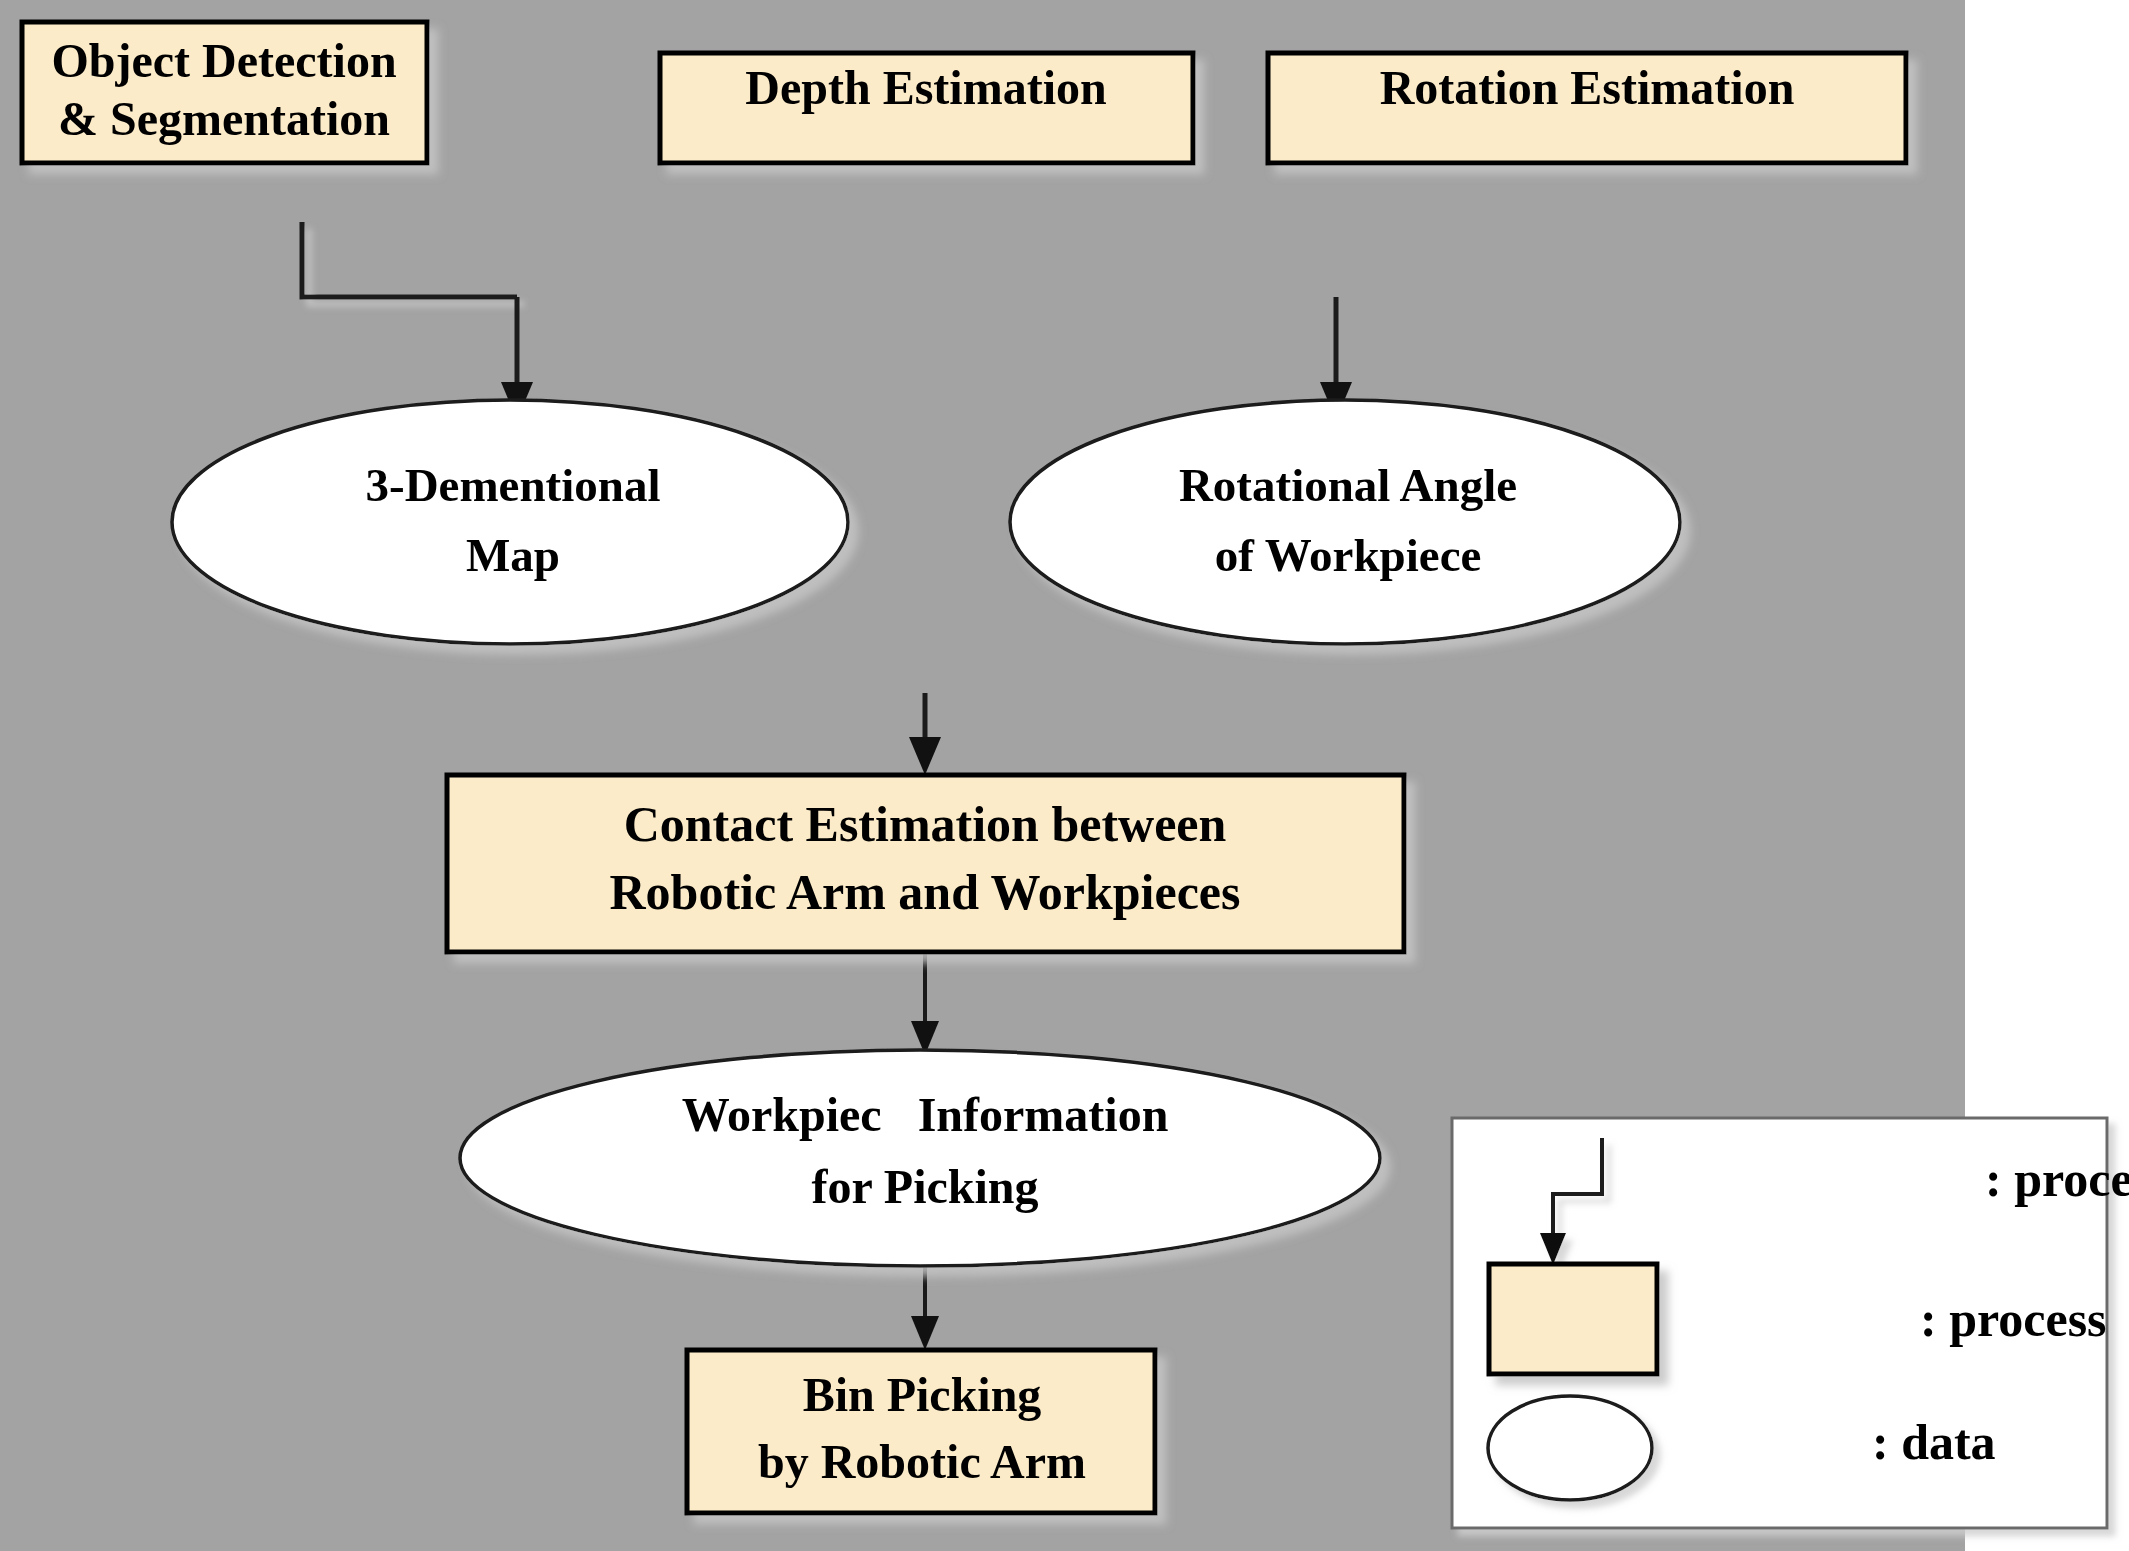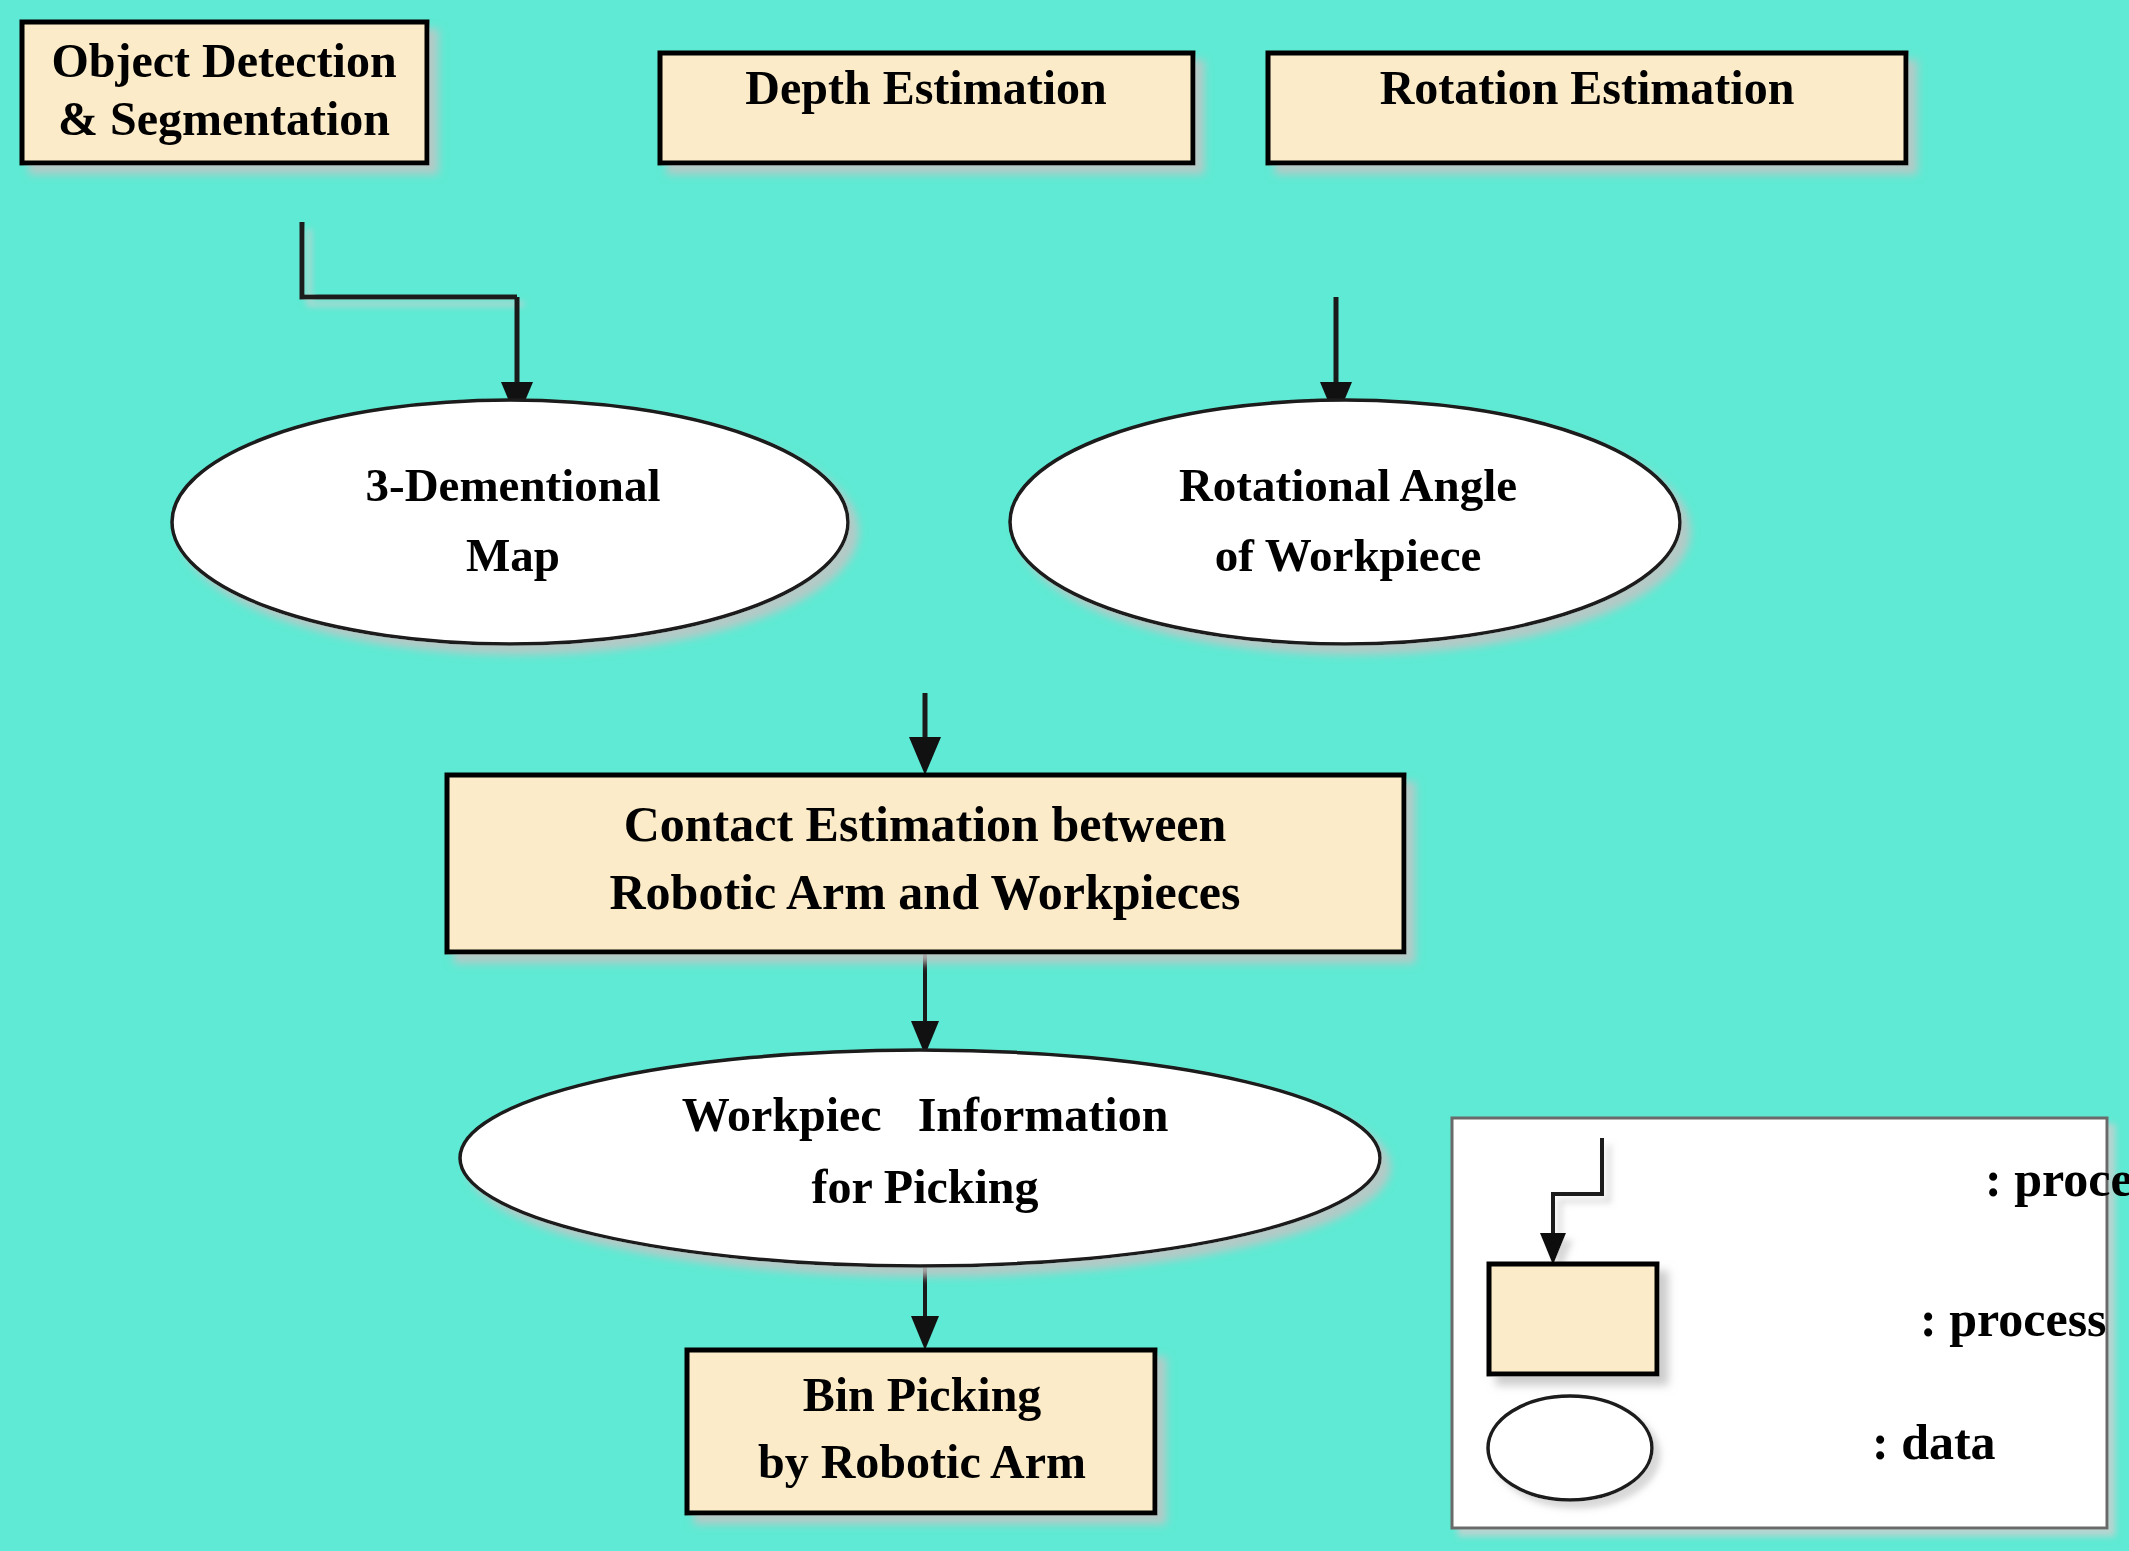--- a/index.html
+++ b/index.html
@@ -9,23 +9,23 @@
     background: #ffffff;
   }
   body {
     width: 2129px;
     height: 1551px;
     overflow: hidden;
     font-family: "Liberation Serif", "DejaVu Serif", serif;
   }
   #diagram-root {
     position: relative;
-    width: 2129px;
+    width: 1965px;
     height: 1551px;
-    background: #5eead4;
+    background: #a3a3a3;
   }
   svg#flow-svg {
     position: absolute;
     left: 0;
     top: 0;
     width: 2129px;
     height: 1551px;
     display: block;
   }
   .node-label {

